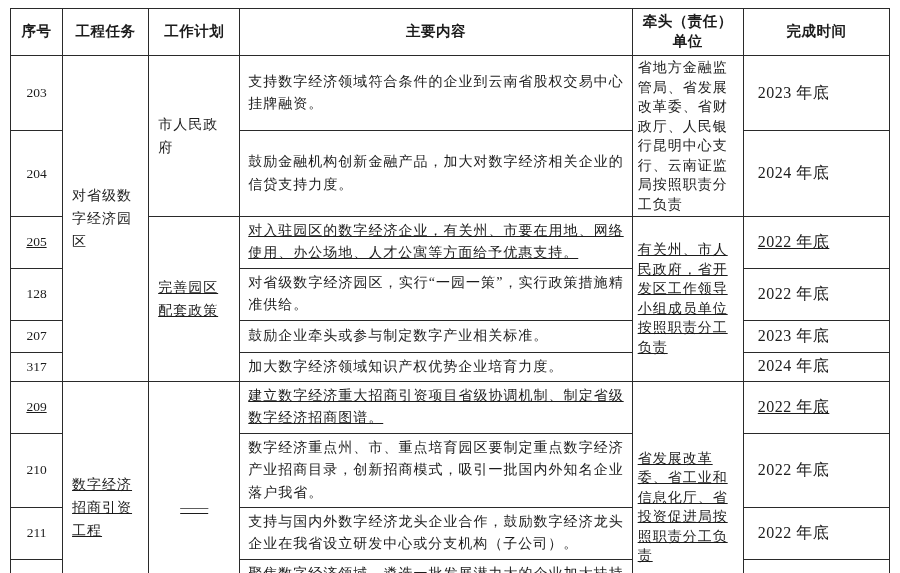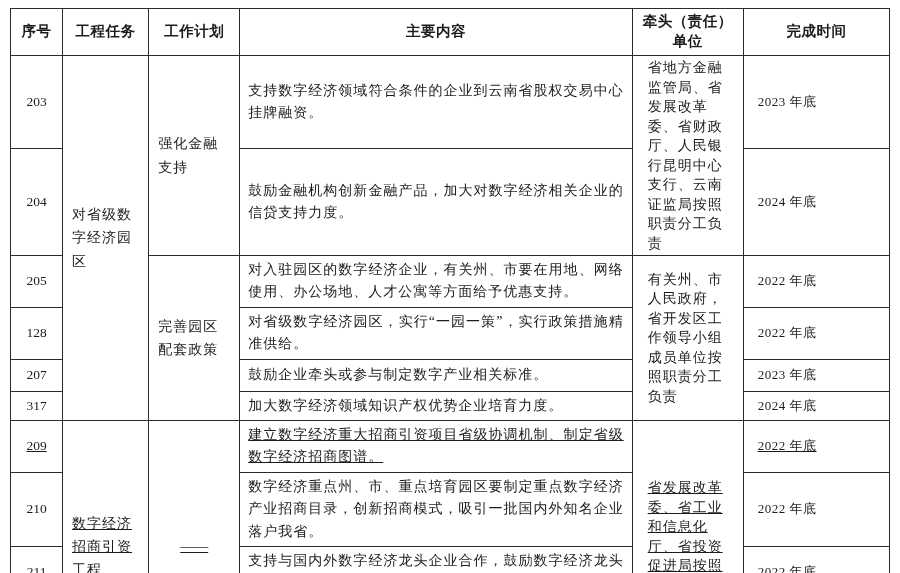--- a/index.html
+++ b/index.html
@@ -41,21 +41,21 @@
     font-size: 14.5px;
     text-align: center;
     line-height: 1.35;
     padding: 2px 4px;
     letter-spacing: 0.5px;
   }
 
   
   tr.r203 { height: 63px; }
   tr.r204 { height: 72px; }
-  tr.r205 { height: 50px; }
+  tr.r205 { height: 50px; text-decoration: underline; }
   tr.r206 { height: 48px; }
   tr.r207 { height: 32px; }
   tr.r208 { height: 28px; }
   tr.r209 { height: 42px; text-decoration: underline; }
   tr.r210 { height: 57px; }
   tr.r211 { height: 47px; }
   tr.r212 { height: 69px; }
 
   td.c-no {
     text-align: center;
@@ -74,26 +74,26 @@
     font-size: 14px;
     line-height: 1.6;
     padding: 3px 8px;
     letter-spacing: 1px;
     text-align: left;
     text-align: justify;
   }
   td.c-unit {
     font-size: 14px;
     line-height: 19.5px;
-    padding: 2px 15px;
+    padding: 2px 5px;
     letter-spacing: 1px;
     text-align: left;
   }
   td.c-deadline {
-    font-size: 13px;
+    font-size: 16px;
     padding-left: 14px;
     text-align: left;
     letter-spacing: 0.5px;
   }
 </style>
 </head>
 <body>
 
 <div class="page">
   <table class="doc-table">
@@ -112,21 +112,21 @@
         <th>工作计划</th>
         <th>主要内容</th>
         <th>牵头（责任）单位</th>
         <th>完成时间</th>
       </tr>
     </thead>
     <tbody>
       <tr class="r203">
         <td class="c-no">203</td>
         <td class="c-task" rowspan="6">对省级数字经济园区</td>
-        <td class="c-plan" rowspan="2">强化金融支持</td>
+        <td class="c-plan" rowspan="2">市人民政府</td>
         <td class="c-content">支持数字经济领域符合条件的企业到云南省股权交易中心挂牌融资。</td>
         <td class="c-unit" rowspan="2">省地方金融监管局、省发展改革委、省财政厅、人民银行昆明中心支行、云南证监局按照职责分工负责</td>
         <td class="c-deadline">2023 年底</td>
       </tr>
       <tr class="r204">
         <td class="c-no">204</td>
         <td class="c-content">鼓励金融机构创新金融产品，加大对数字经济相关企业的信贷支持力度。</td>
         <td class="c-deadline">2024 年底</td>
       </tr>
       <tr class="r205">

